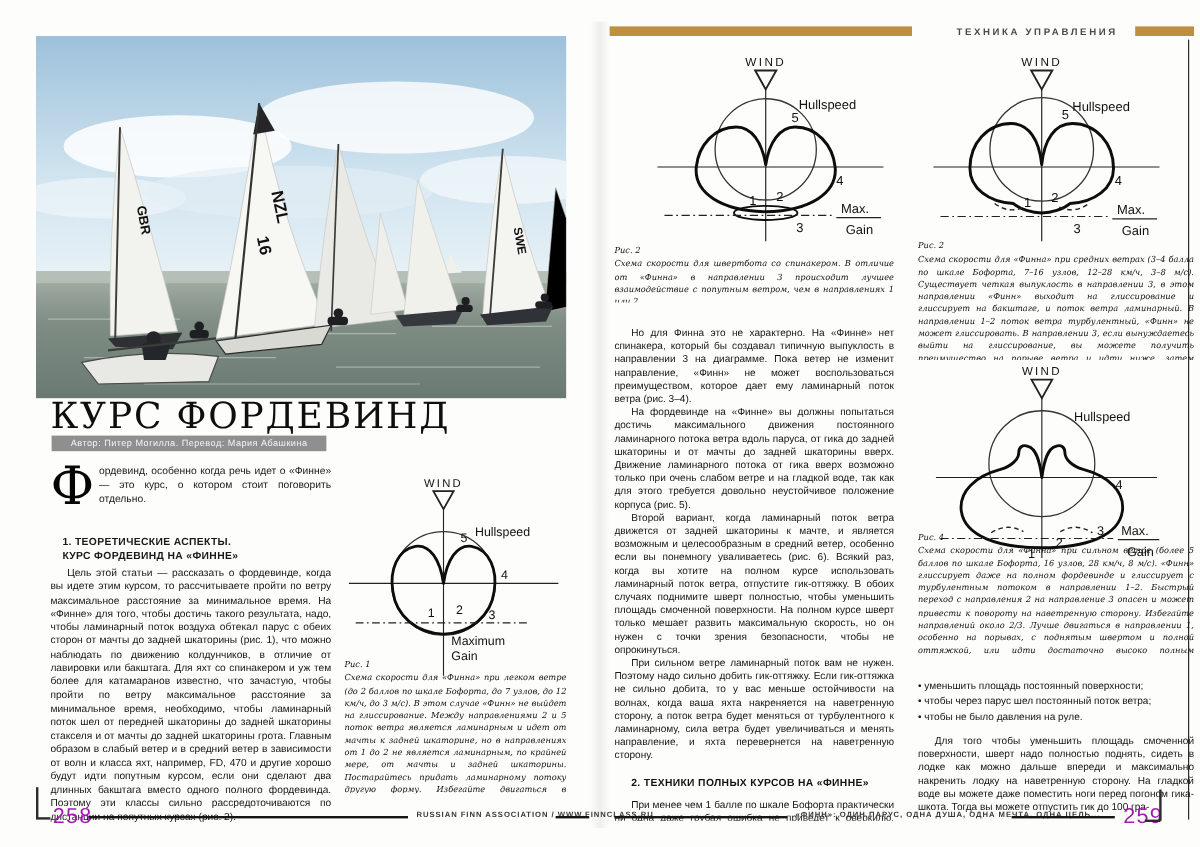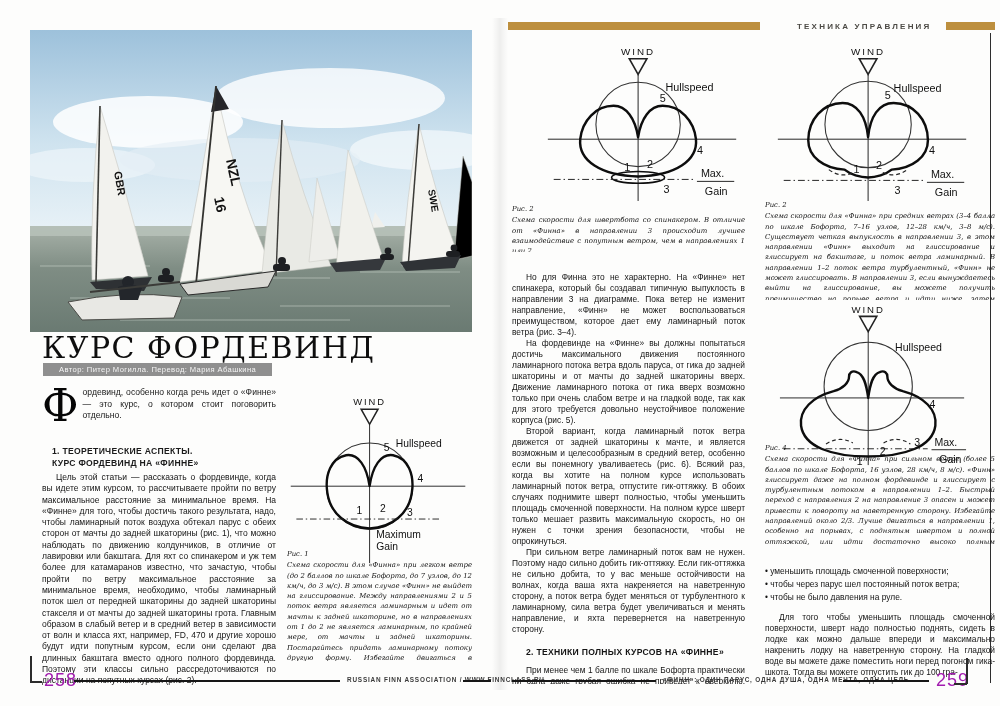--- a/index.html
+++ b/index.html
@@ -245,21 +245,21 @@
       <text x="169" y="150" class="dg-lbl">Max.</text>
       <text x="174" y="168" class="dg-lbl">Gain</text>
     </svg>
   </div>
   <div class="abs cap" style="left:765px;top:443px;width:230px;height:102px;">
     <div class="figlab">Рис. 4</div>
     <div>Схема скорости для «Финна» при сильном ветре (более 5 баллов по шкале Бофорта, 16 узлов, 28 км/ч, 8 м/с). «Финн» глиссирует даже на полном фордевинде и глиссирует с турбулентным потоком в направлении 1–2. Быстрый переход с направления 2 на направление 3 опасен и может привести к повороту на наветренную сторону. Избегайте направлений около 2/3. Лучше двигаться в направлении 1, особенно на порывах, с поднятым швертом и полной оттяжкой, или идти достаточно высоко полным бакштагом в направлении 3 с опущенным на 70% швертом и добитой на 70% гик-оттяжкой</div>
   </div>
 
   <div class="abs body-col rc bullets" style="left:765px;top:554px;width:230px;">
-    <div>•  уменьшить площадь смоченной поверхности;</div>
+    <div>•  уменьшить площадь постоянный поверхности;</div>
     <div>•  чтобы через парус шел постоянный поток ветра;</div>
     <div>•  чтобы не было давления на руле.</div>
   </div>
   <div class="abs body-col rc" style="left:765px;top:600px;width:230px;height:82px;overflow:hidden;">
     <p>Для того чтобы уменьшить площадь смоченной поверхности, шверт надо полностью поднять, сидеть в лодке как можно дальше впереди и максимально накренить лодку на наветренную сторону. На гладкой воде вы можете даже поместить ноги перед погоном гика-шкота. Тогда вы можете отпустить гик до 100 гра-</p>
   </div>
 
   <div class="abs edge" style="left:30px;top:656px;width:1.5px;height:26px;"></div>
   <div class="abs edge" style="left:30px;top:681px;width:12px;height:1.5px;"></div>
   <div class="abs pageno" style="left:44px;top:670px;">258</div>

